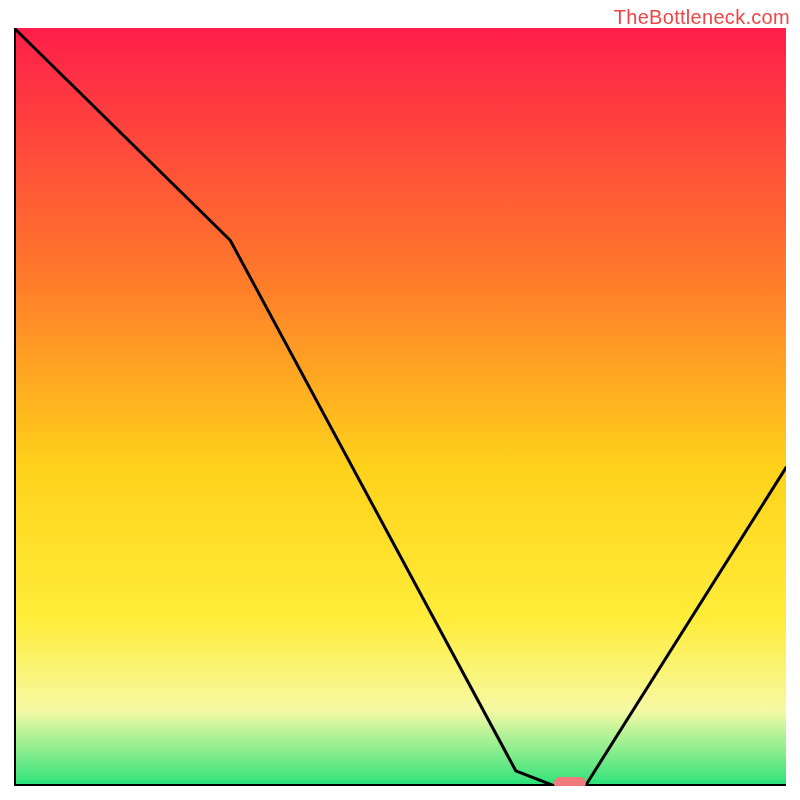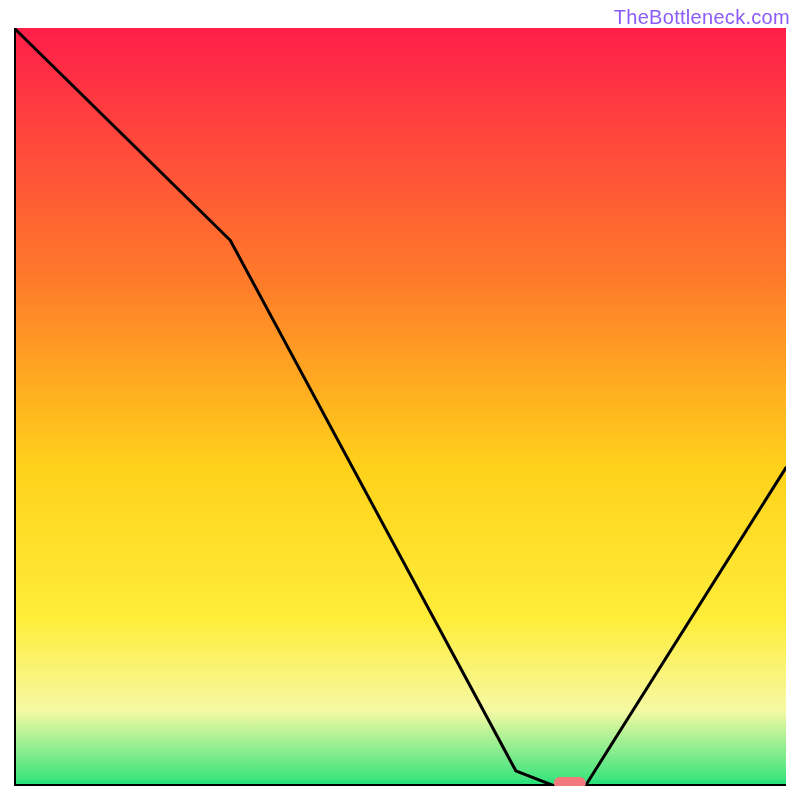--- a/index.html
+++ b/index.html
@@ -13,21 +13,21 @@
   }
   .stage {
     position: relative;
     width: 800px;
     height: 800px;
   }
   .watermark {
     position: absolute;
     top: 6px;
     right: 10px;
-    color: #8b5cf6;
+    color: #ef4444;
     font-size: 20px;
     font-weight: 500;
     letter-spacing: 0.3px;
     z-index: 10;
   }
   .plot {
     position: absolute;
     left: 14px;
     top: 28px;
     width: 772px;

